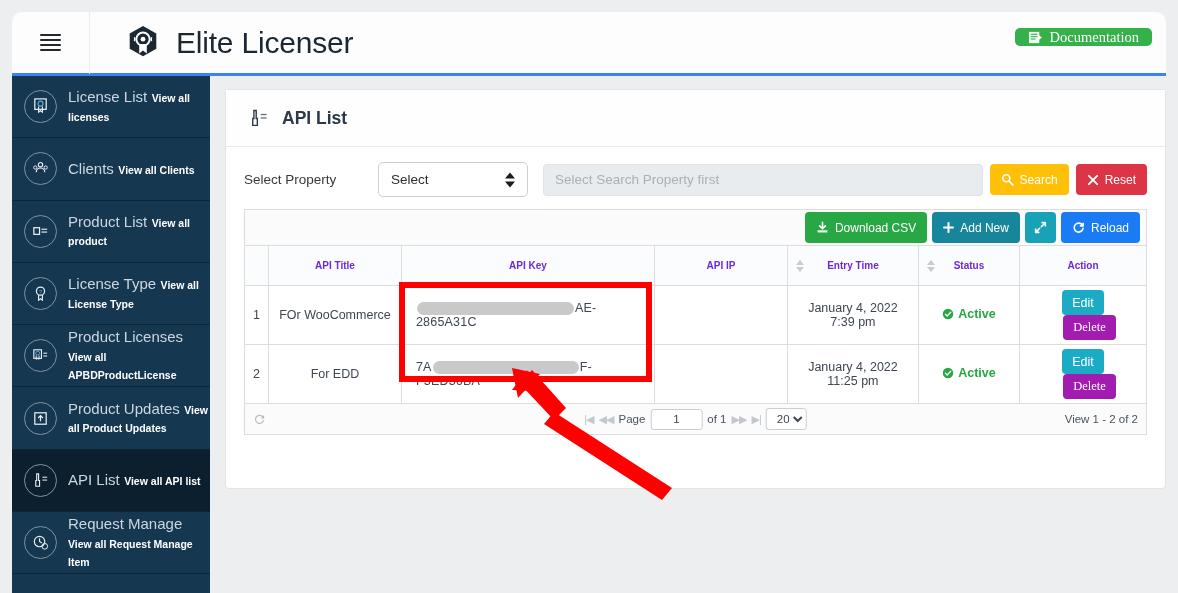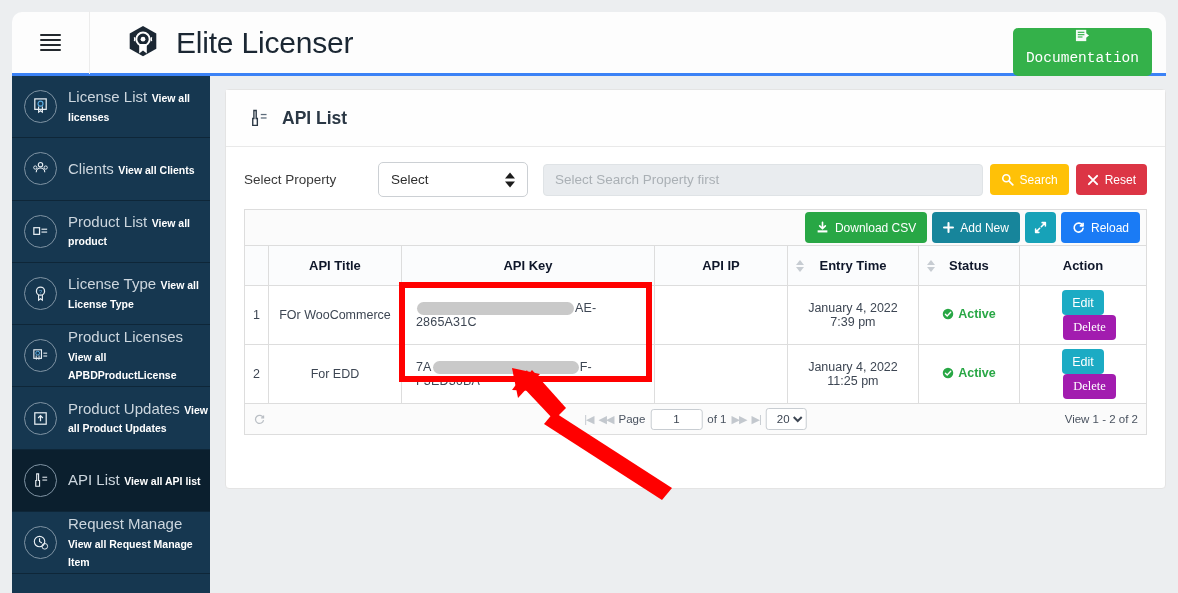--- a/index.html
+++ b/index.html
@@ -47,31 +47,30 @@
   .brand-title {
     font-size: 30px;
     color: #1b2733;
     font-weight: 400;
     letter-spacing: -0.2px;
     white-space: nowrap;
   }
   .doc-btn {
     position: absolute;
     right: 14px; top: 16px;
-    height: 48px;
+    height: 18px;
     background: #34b14a;
     color: #ffffff;
     border: none;
     border-radius: 5px;
     font-size: 14.5px;
-    font-family: Liberation Mono, monospace;
+    font-family: Liberation Serif, serif;
     padding: 0 13px;
     display: flex; align-items: center; gap: 7px;
     cursor: pointer;
-    flex-direction: column;
   }
   .doc-icon { width: 15px; height: 15px; display:block; }
 
   
   .sidebar {
     position: absolute;
     left: 12px; top: 76px;
     width: 198px; height: 517px;
     background: #163750;
     overflow: hidden;
@@ -224,22 +223,22 @@
   table.grid {
     width: 100%;
     border-collapse: collapse;
     font-size: 12.5px;
     color: #3d4653;
   }
   table.grid th {
     border: 1px solid #dddddd;
     background: #fbfcfd;
     font-weight: bold;
-    font-size: 13px;
-    color: #0f172a;
+    font-size: 10px;
+    color: #6d28d9;
     height: 40px;
     padding: 0 6px;
     text-align: center;
     position: relative;
   }
   table.grid td {
     border: 1px solid #dddddd;
     height: 53px;
     padding: 4px 8px;
     text-align: center;

